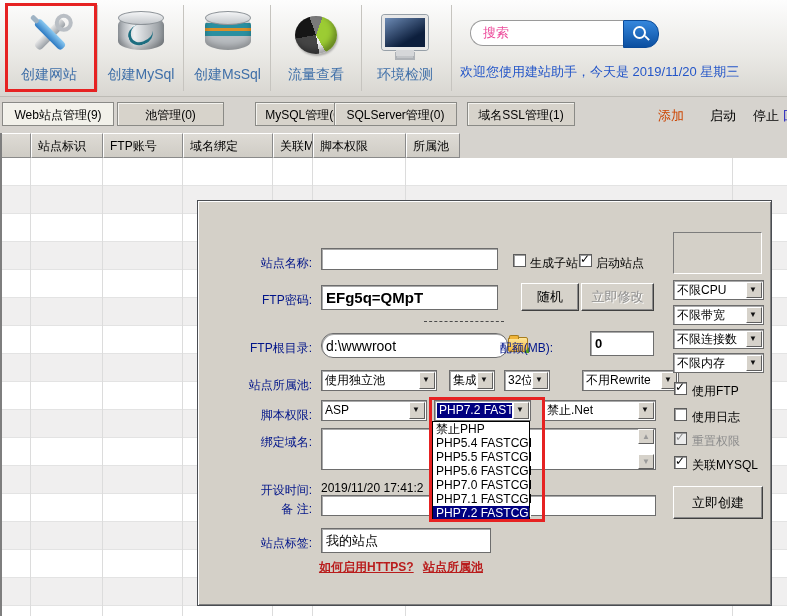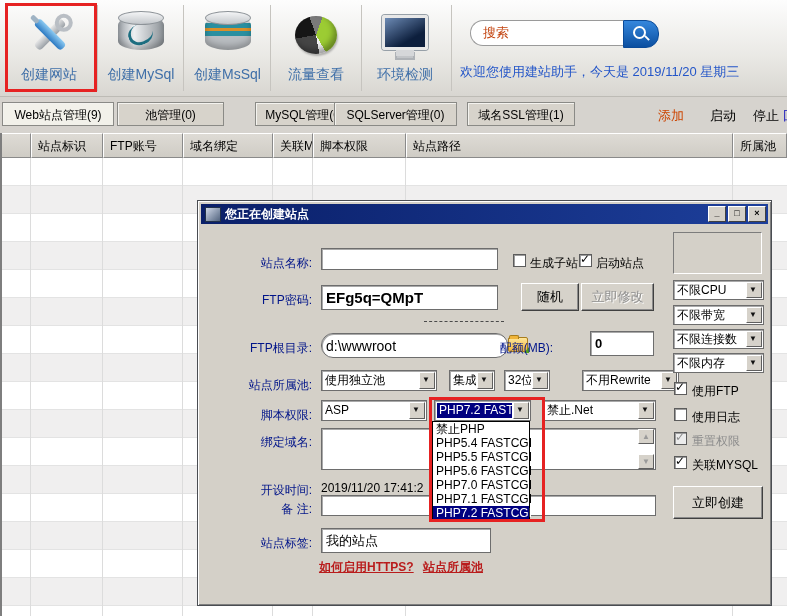--- a/index.html
+++ b/index.html
@@ -28,21 +28,21 @@
 
   
   .i-pie .pie{position:absolute;left:50%;top:6px;transform:translateX(-50%);width:42px;height:38px;border-radius:50%;background:conic-gradient(from 20deg,#9ccc33 0 130deg,#f2f2f2 130deg 150deg,#454545 150deg 240deg,#161616 240deg 320deg,#7a7a7a 320deg 360deg);box-shadow:inset -3px -4px 6px rgba(0,0,0,.35),1px 2px 2px rgba(0,0,0,.25);}
 
   
   .i-mon .scr{position:absolute;left:50%;top:5px;transform:translateX(-50%);width:40px;height:29px;background:linear-gradient(150deg,#6d8bb5,#0d1f3d 70%);border:3px solid #e8e8e8;border-radius:3px;box-shadow:0 0 0 1px #97a0a8;}
   .i-mon .stand{position:absolute;left:50%;bottom:2px;transform:translateX(-50%);width:18px;height:6px;background:#d5d7d9;box-shadow:0 3px 0 -1px #c2c5c8,0 3px 0 1px #aeb2b6;}
 
   
   .search{position:absolute;left:470px;top:20px;height:26px;}
-  .search input{position:absolute;left:0;top:0;width:140px;height:24px;border:1px solid #9a9a9a;border-right:none;border-radius:13px 0 0 13px;padding:0 0 0 12px;font-size:13px;color:#c2410c;background:#fff;outline:none;font-family:inherit;}
+  .search input{position:absolute;left:0;top:0;width:140px;height:24px;border:1px solid #9a9a9a;border-right:none;border-radius:13px 0 0 13px;padding:0 0 0 12px;font-size:13px;color:#ec4899;background:#fff;outline:none;font-family:inherit;}
   .sbtn{position:absolute;left:153px;top:0;width:34px;height:26px;border:1px solid #0a4a98;border-radius:0 13px 13px 0;background:linear-gradient(#3587dd,#0b4fa0);cursor:pointer;}
   .mag{position:absolute;left:9px;top:5px;width:9px;height:9px;border:2px solid #fff;border-radius:50%;}
   .mag:after{content:"";position:absolute;right:-4px;bottom:-4px;width:2px;height:6px;background:#fff;transform:rotate(-45deg);}
   .welcome{position:absolute;left:460px;top:63px;width:322px;font-size:13px;color:#2456c8;}
 
   
   .tab{position:absolute;top:102px;height:24px;line-height:24px;text-align:center;background:#d7d3cb;border:1px solid #8a8a86;box-shadow:inset 1px 1px 0 #f4f3ef;cursor:pointer;box-sizing:border-box;}
   .tab.active{background:#f2f1ea;}
   .alink{position:absolute;top:107px;font-size:13px;cursor:pointer;color:#000000;}
   .alink.add{color:#cc4400;}
@@ -165,41 +165,33 @@
   <span class="alink" style="left:753px;">停止</span>
   <span class="clipwrap"><span>回收</span></span>
 
   <div class="ghead">
     <div class="gcell" style="width:31px;"></div>
     <div class="gcell" style="width:72px;">站点标识</div>
     <div class="gcell" style="width:80px;">FTP账号</div>
     <div class="gcell" style="width:90px;">域名绑定</div>
     <div class="gcell" style="width:40px;">关联My...</div>
     <div class="gcell" style="width:93px;">脚本权限</div>
-    <div class="gcell" style="width:327px;">站点路径</div>
     <div class="gcell" style="width:54px;">所属池</div>
   </div>
   <div class="gbody"></div>
   <div class="vline" style="left:30px;"></div>
   <div class="vline" style="left:102px;"></div>
   <div class="vline" style="left:182px;"></div>
   <div class="vline" style="left:272px;"></div>
   <div class="vline" style="left:312px;"></div>
   <div class="vline" style="left:405px;"></div>
   <div class="vline" style="left:732px;"></div>
   <div class="gedge"></div>
 
   <div class="dlg">
-    <div class="tbar">
-      <span class="dico"></span>
-      <span class="ttext">您正在创建站点</span>
-      <span class="wbtn">_</span>
-      <span class="wbtn">□</span>
-      <span class="wbtn">×</span>
-    </div>
 
     <span class="flabel" style="left:18px;top:54px;">站点名称:</span>
     <input class="tin" style="left: 123px; top: 47px; width: 177px; height: 22px;">
     <span class="cb" style="left:315px;top:53px;"></span>
     <span class="cblabel" style="left:332px;top:54px;">生成子站</span>
     <span class="cb checked" style="left:381px;top:53px;"></span>
     <span class="cblabel" style="left:398px;top:54px;">启动站点</span>
 
     <span class="flabel" style="left:18px;top:91px;">FTP密码:</span>
     <input class="tin" style="left: 123px; top: 84px; width: 177px; height: 25px; font-size: 15px; font-weight: bold;" value="EFg5q=QMpT">

